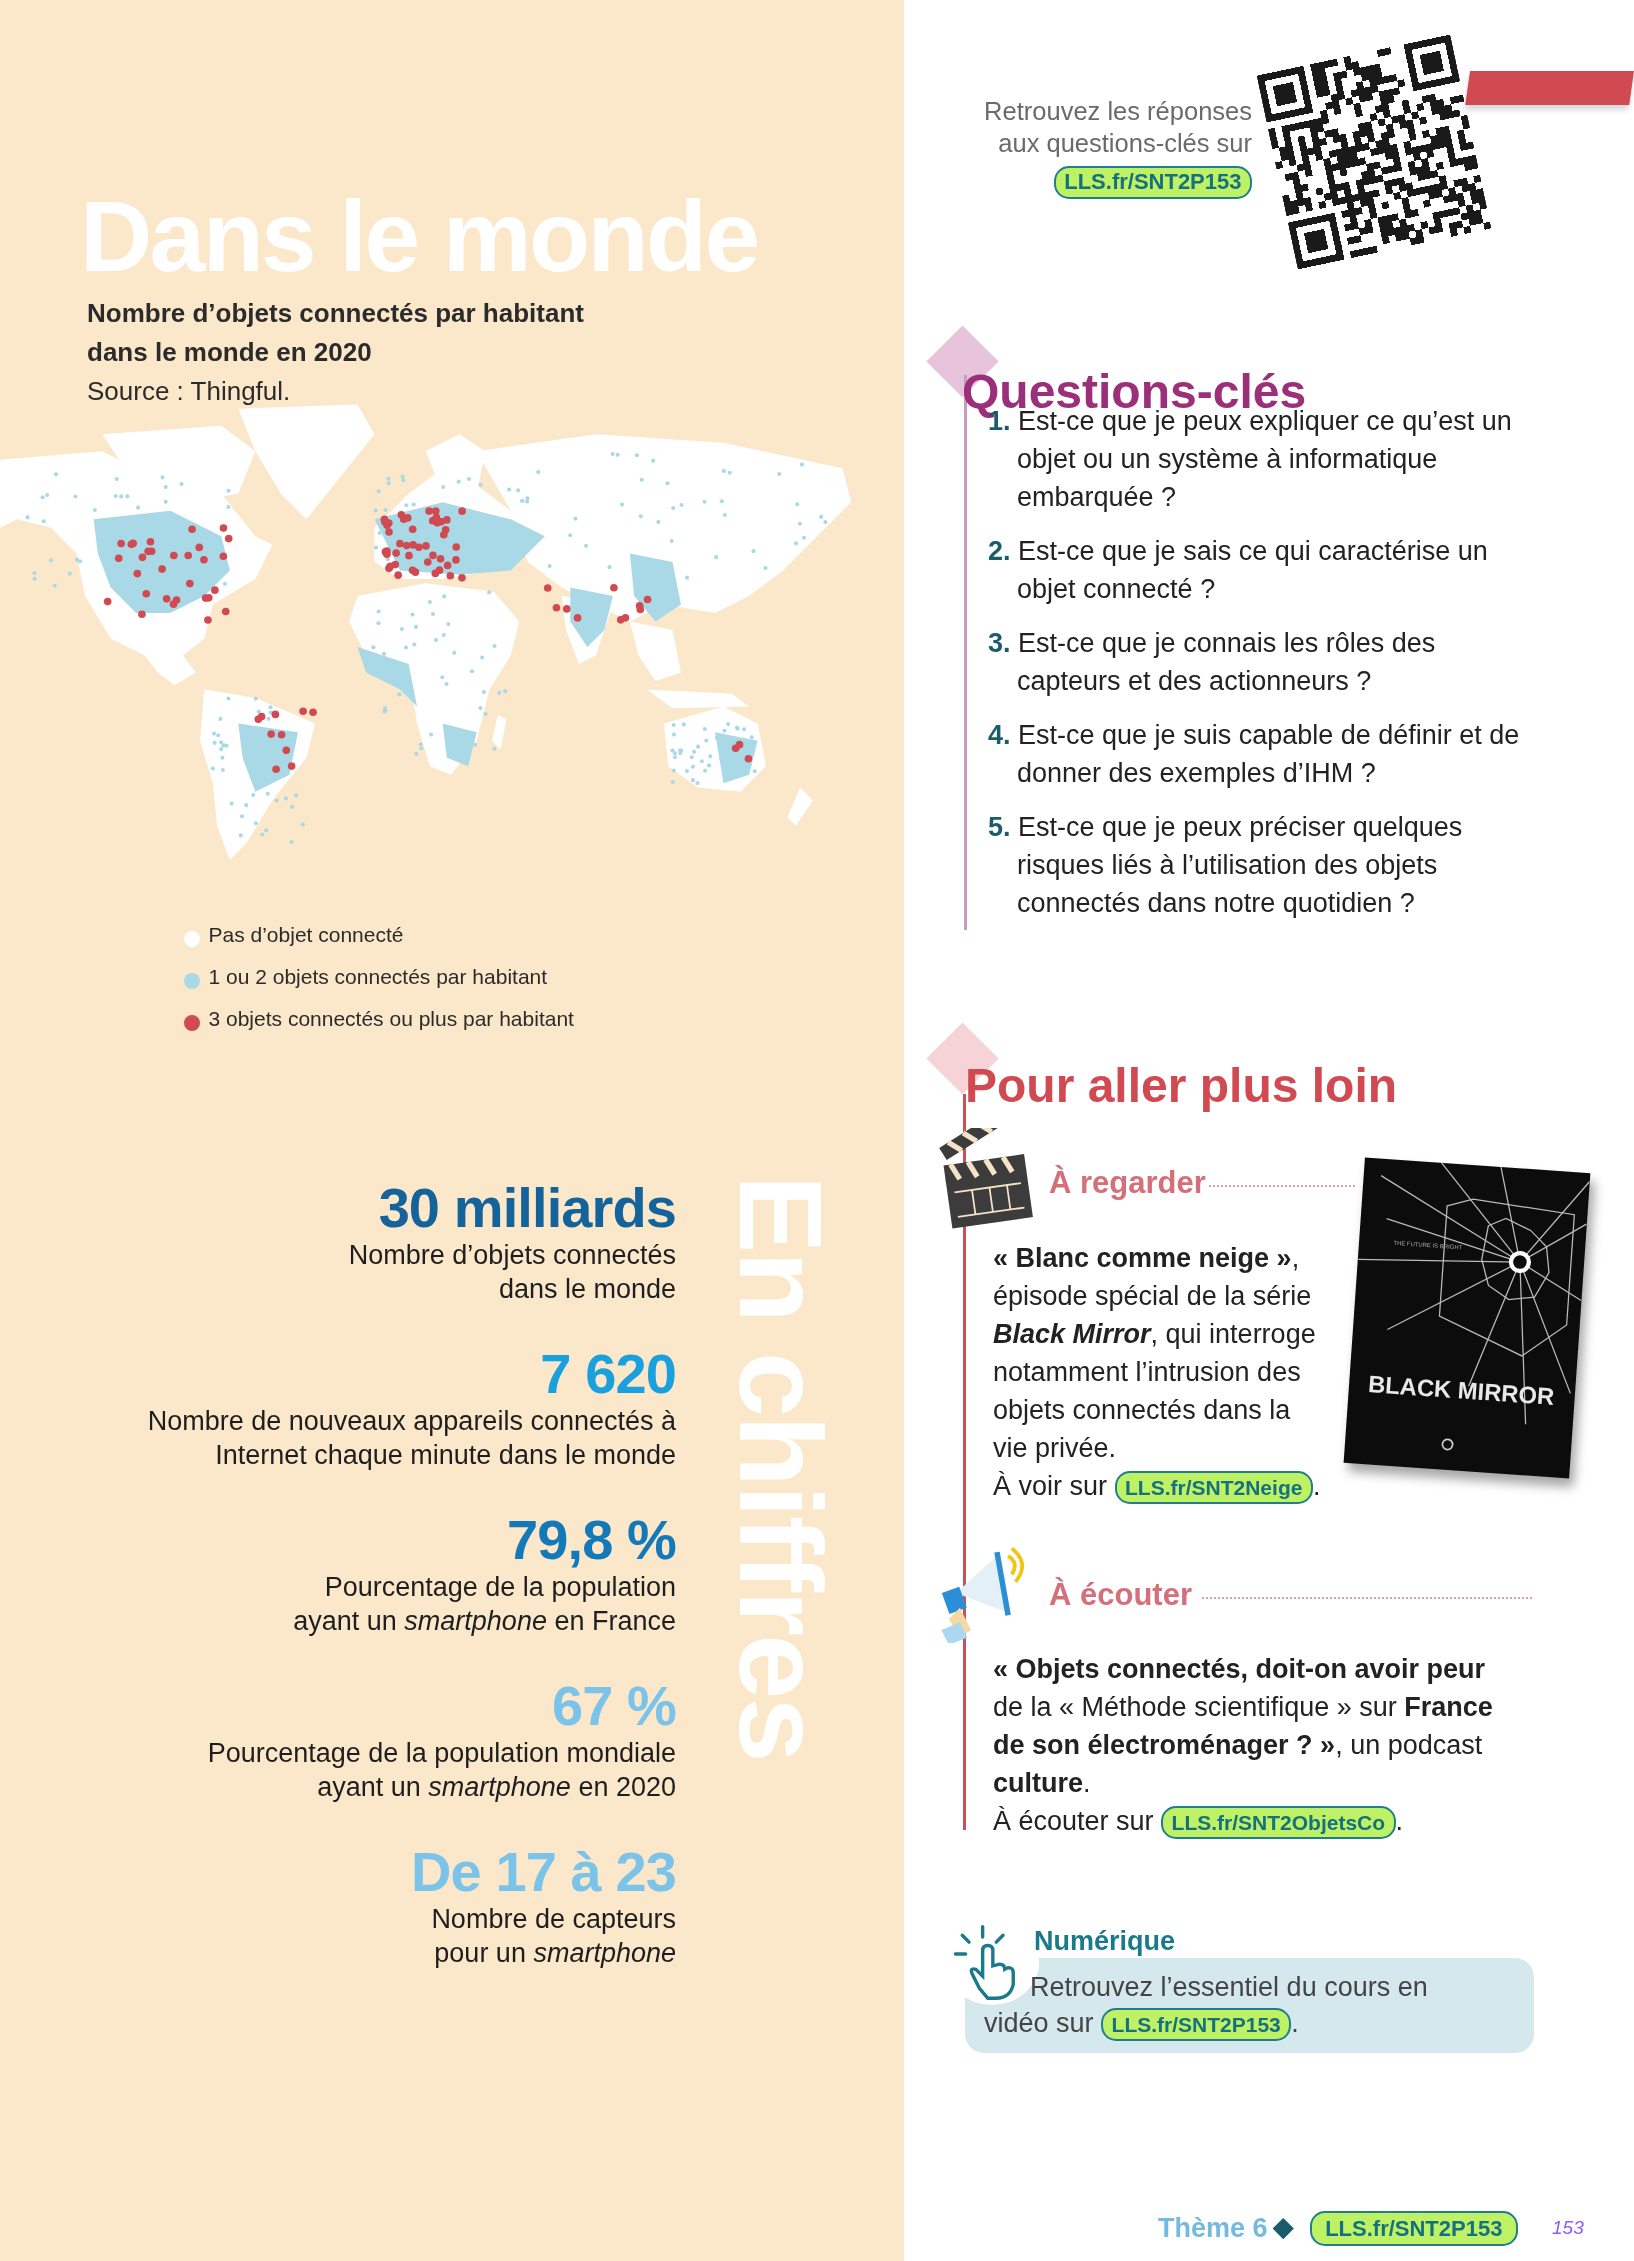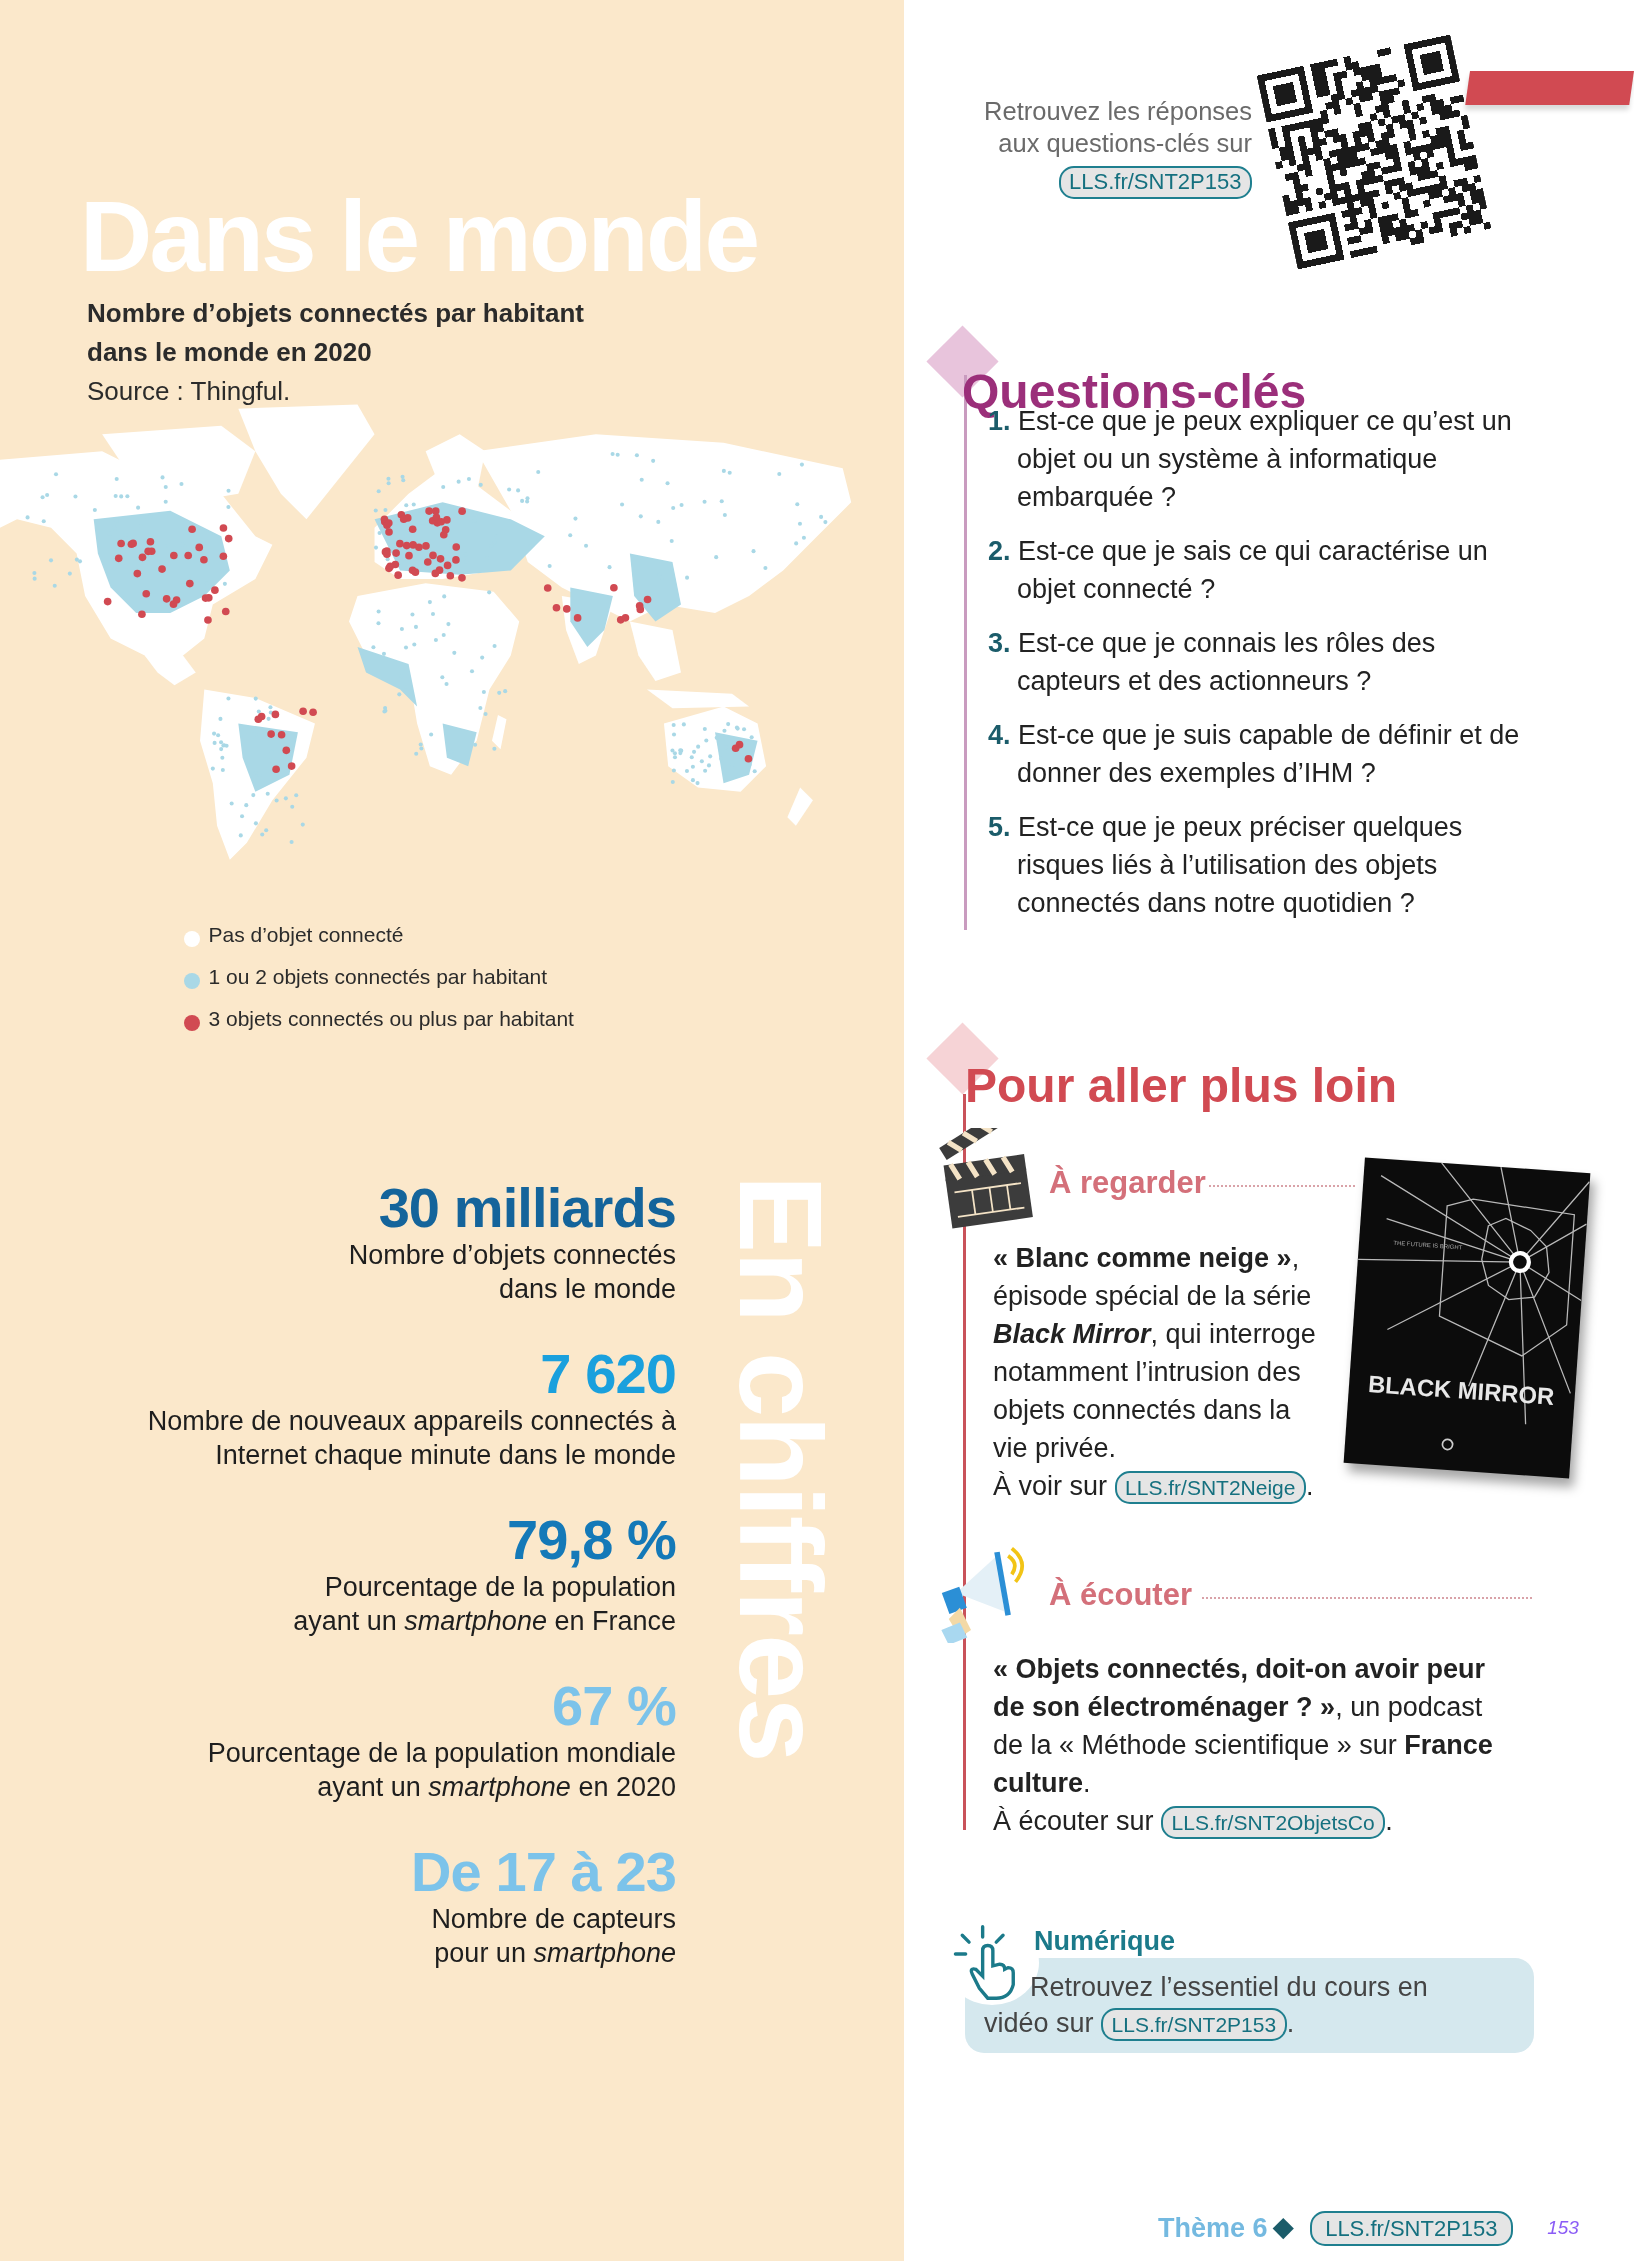--- a/index.html
+++ b/index.html
@@ -20,21 +20,21 @@
   .legend-dot { width: 16px; height: 16px; border-radius: 50%; margin-right: 8.5px; flex: none; }
   .stat { position: absolute; right: 228px; text-align: right; width: 664px; }
   .stat-value { font-size: 56px; font-weight: bold; line-height: 1.05; letter-spacing: -0.9px; }
   .stat-desc { font-size: 27px; line-height: 34px; color: #1e1e1e; }
   .stat-desc em { font-style: italic; }
 
   .vertical-title { position: absolute; left: 839px; top: 1175px; transform-origin: 0 0; transform: rotate(90deg); font-size: 117px; font-weight: bold; color: #ffffff; white-space: nowrap; line-height: 1; letter-spacing: -1.7px; }
 
   
   .answers-note { position: absolute; right: 383px; top: 95px; text-align: right; font-size: 25.5px; line-height: 32px; color: #6a6a6a; }
-  .link-pill { display: inline-block; border: 2.1px solid #1f7f8f; border-radius: 15px; color: #15707f; font-weight: normal; font-size: 21px; padding: 1.7px 8.5px; line-height: 25.5px; background: #e5e5e5; text-decoration: none; }
+  .link-pill { display: inline-block; border: 2.1px solid #1f7f8f; border-radius: 15px; color: #15707f; font-weight: bold; font-size: 21px; padding: 1.7px 8.5px; line-height: 25.5px; background: #bef264; text-decoration: none; }
   .answers-note .link-pill { margin-top: 6.8px; font-size: 22px; }
 
   .qr { position: absolute; left: 1275px; top: 37px; width: 198px; height: 230px; transform: rotate(-12deg); }
   .red-bar { position: absolute; left: 1470px; top: 71px; width: 164px; height: 34px; background: #d14a52; box-shadow: 0 5.1px 5.1px rgba(0,0,0,0.15); transform: skewX(-8deg); transform-origin: 0 0; }
 
   .section-diamond { position: absolute; width: 51px; height: 51px; transform: rotate(45deg); }
   .section-line { position: absolute; width: 3.4px; }
   .section-title { position: absolute; font-size: 48px; font-weight: bold; line-height: 1; margin-top: 32px; }
 
   .q-list { position: absolute; left: 988px; top: 402px; width: 545px; list-style: none; }
@@ -938,22 +938,22 @@
   <path d="M12 36 L18 48 L12 52 L6 42 Z" fill="#f3d9a6"></path>
   <path d="M2 48 L12 44 L16 52 L6 56 Z" fill="#a9d8f0"></path>
   <path d="M38 8 Q44 12 40 18" stroke="#f2c416" stroke-width="2" fill="none"></path>
   <path d="M40 4 Q50 12 42 22" stroke="#f2c416" stroke-width="2" fill="none"></path>
 </svg>
 <div class="sub-title" style="left:1049px;top:1577px">À écouter</div>
 <div class="dotted" style="left:1202px;top:1597px;width:330px"></div>
 
 <div class="block-text" style="left:993px;top:1650px;width:545px">
   <div><b>« Objets connectés, doit-on avoir peur</b></div>
+  <div><span>de la « Méthode scientifique » sur </span><b>France</b></div>
   <div><b>de son électroménager ? »</b><span>, un podcast</span></div>
-  <div><span>de la « Méthode scientifique » sur </span><b>France</b></div>
   <div><b>culture</b><span>.</span></div>
   <div><span>À écouter sur </span><a class="link-pill">LLS.fr/SNT2ObjetsCo</a>.</div>
 </div>
 
 <div class="numerique-box"></div>
 <div class="hand-badge">
   <svg width="94" height="85" viewBox="0 0 55 50">
     <g stroke="#1b7a8a" stroke-width="2" fill="none" stroke-linecap="round">
       <path d="M22 10 L22 4 M14 13 L10 9 M30 13 L34 9 M12 20 L6 20"></path>
       <path d="M20 40 L16 32 Q14 28 18 29 L22 33 L22 18 Q22 15 25 15 Q28 15 28 18 L28 27 L32 26 Q35 26 35 29 L37 28 Q40 28 40 31 L40 38 Q38 46 30 46 L25 46 Z"></path>

